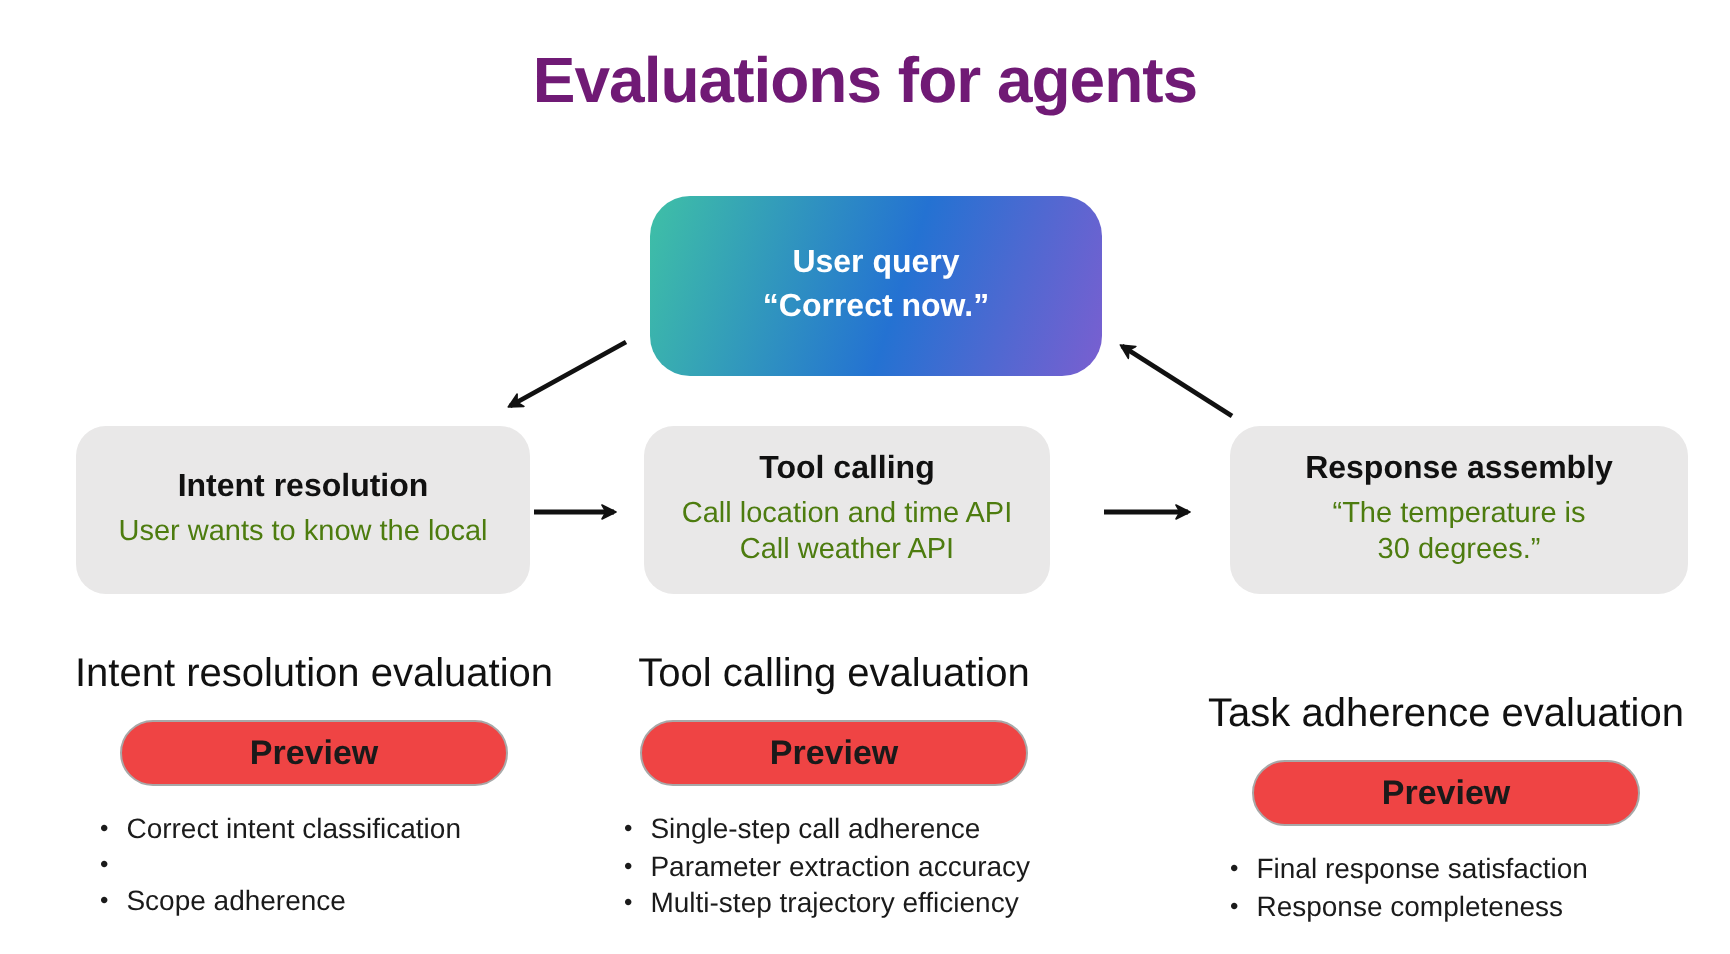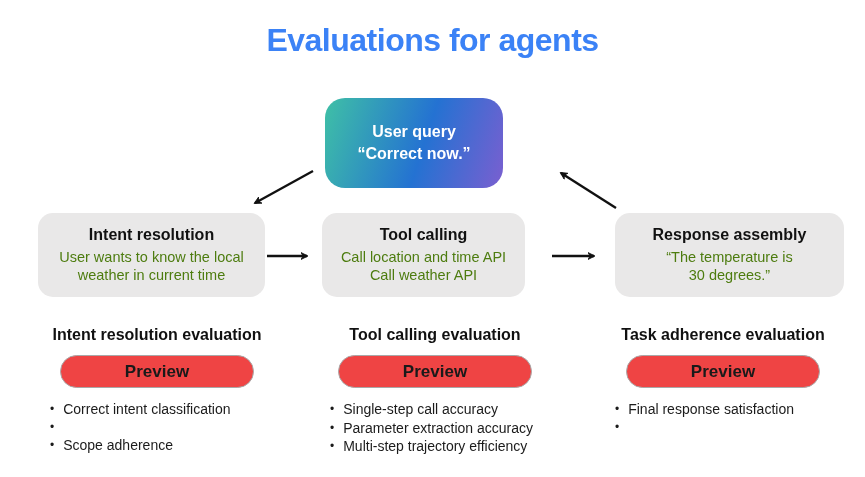--- a/index.html
+++ b/index.html
@@ -6,41 +6,41 @@
   .canvas{
     position:relative;width:865px;height:477px;background:#ffffff;overflow:hidden;
     font-family:"Liberation Sans","DejaVu Sans",sans-serif;color:#1a1a1a;
   }
   .page-title{
     position:absolute;top:22px;left:0;width:100%;text-align:center;
     font-size:32px;font-weight:700;letter-spacing:-0.5px;margin:0;
   }
   .arrows{position:absolute;left:0;top:0;width:865px;height:477px;pointer-events:none;}
   .query-box{
-    position:absolute;left:325px;top:98px;width:178px;height:90px;border-radius:20px;
+    position:absolute;left:325px;top:98px;width:226px;height:90px;border-radius:20px;
     display:flex;flex-direction:column;align-items:center;justify-content:center;
     color:#ffffff;font-weight:700;font-size:16px;line-height:22px;text-align:center;
   }
   .stage-box{
     position:absolute;top:213px;height:84px;border-radius:15px;background:#e9e8e8;
     display:flex;flex-direction:column;align-items:center;justify-content:center;
     text-align:center;padding:0 6px;box-sizing:border-box;
   }
   .stage-box .stage-title{font-size:16px;font-weight:700;margin-bottom:4px;color:#111;}
   .stage-box .stage-line{font-size:14.5px;line-height:18.5px;color:#4d7c0f;}
   .box-intent{left:38px;width:227px;}
   .box-tool{left:322px;width:203px;}
   .box-response{left:615px;width:229px;}
   .eval-col{
     position:absolute;top:326px;display:flex;flex-direction:column;align-items:center;
   }
   .col-1{left:27px;width:260px;}
-  .col-2{left:305px;width:260px;align-items:center;}
-  .col-3{left:592px;width:262px;}
-  .eval-heading{font-size:16px;font-weight:700;color:#111;margin:0 0 11px 0;text-align:center;}
+  .col-2{left:287px;width:260px;align-items:center;}
+  .col-3{left:592px;width:262px;margin-top:20px;}
+  .eval-heading{font-size:20px;font-weight:400;color:#111;margin:0 0 11px 0;text-align:center;}
   .preview-pill{
     width:194px;height:33px;border-radius:17px;background:#ef4444;
     border:1.4px solid #a8a8a8;display:flex;align-items:center;justify-content:center;
     font-size:17px;font-weight:700;color:#1a1a1a;box-sizing:border-box;cursor:default;
     font-family:inherit;
   }
   .bullet-list{
     list-style:none;margin:13px 0 0 0;padding:0;align-self:flex-start;
     font-size:14px;line-height:17.5px;color:#1b1b1b;
   }
@@ -48,21 +48,21 @@
   .col-2 .bullet-list{margin-left:25px;}
   .col-3 .bullet-list{margin-left:23px;}
   .bullet-list li{display:flex;align-items:baseline;}
   .bullet-dot{font-size:12px;margin-right:9px;position:relative;top:-1px;}
 </style>
 </head>
 <body>
 
 <div class="canvas">
 
-  <h1 class="page-title" style="color: #3b82f6;">Evaluations for agents</h1>
+  <h1 class="page-title" style="color: #701a75;">Evaluations for agents</h1>
 
   <svg class="arrows" viewBox="0 0 865 477" xmlns="http://www.w3.org/2000/svg">
     <defs>
       <marker id="ah" markerWidth="9" markerHeight="9" refX="6.5" refY="4" orient="auto" markerUnits="userSpaceOnUse">
         <path d="M0.5,0.5 L7.5,4 L0.5,7.5 L2.5,4 Z" fill="#111111" stroke="#111111" stroke-width="0.8" stroke-linejoin="round"></path>
       </marker>
     </defs>
     <line x1="313" y1="171" x2="255" y2="203" stroke="#111111" stroke-width="2.4" marker-end="url(#ah)"></line>
     <line x1="267" y1="256" x2="307" y2="256" stroke="#111111" stroke-width="2.4" marker-end="url(#ah)"></line>
     <line x1="552" y1="256" x2="594" y2="256" stroke="#111111" stroke-width="2.4" marker-end="url(#ah)"></line>
@@ -70,21 +70,20 @@
   </svg>
 
   <div class="query-box" style="background: linear-gradient(108deg, rgb(63, 192, 166) 0%, rgb(36, 114, 210) 55%, rgb(122, 95, 208) 100%);">
     <div>User query</div>
     <div>“Correct now.”</div>
   </div>
 
   <div class="stage-box box-intent" style="background: rgb(233, 232, 232);">
     <div class="stage-title">Intent resolution</div>
     <div class="stage-line">User wants to know the local</div>
-    <div class="stage-line">weather in current time</div>
   </div>
 
   <div class="stage-box box-tool" style="background: rgb(233, 232, 232);">
     <div class="stage-title">Tool calling</div>
     <div class="stage-line">Call location and time API</div>
     <div class="stage-line">Call weather API</div>
   </div>
 
   <div class="stage-box box-response" style="background: rgb(233, 232, 232);">
     <div class="stage-title">Response assembly</div>
@@ -109,21 +108,21 @@
         </li>
     </ul>
   </div>
 
   <div class="eval-col col-2">
     <div class="eval-heading">Tool calling evaluation</div>
     <button class="preview-pill" style="border-color: rgb(168, 168, 168);">Preview</button>
     <ul class="bullet-list">
       <li>
           <span class="bullet-dot">•</span>
-          <span>Single-step call accuracy</span>
+          <span>Single-step call adherence</span>
         </li>
       <li>
           <span class="bullet-dot">•</span>
           <span>Parameter extraction accuracy</span>
         </li>
       <li>
           <span class="bullet-dot">•</span>
           <span>Multi-step trajectory efficiency</span>
         </li>
     </ul>
@@ -132,17 +131,18 @@
   <div class="eval-col col-3">
     <div class="eval-heading">Task adherence evaluation</div>
     <button class="preview-pill" style="border-color: rgb(168, 168, 168);">Preview</button>
     <ul class="bullet-list">
       <li>
           <span class="bullet-dot">•</span>
           <span>Final response satisfaction</span>
         </li>
       <li>
           <span class="bullet-dot">•</span>
+          <span>Response completeness</span>
         </li>
     </ul>
   </div>
 
 </div>
 
 </body></html>

